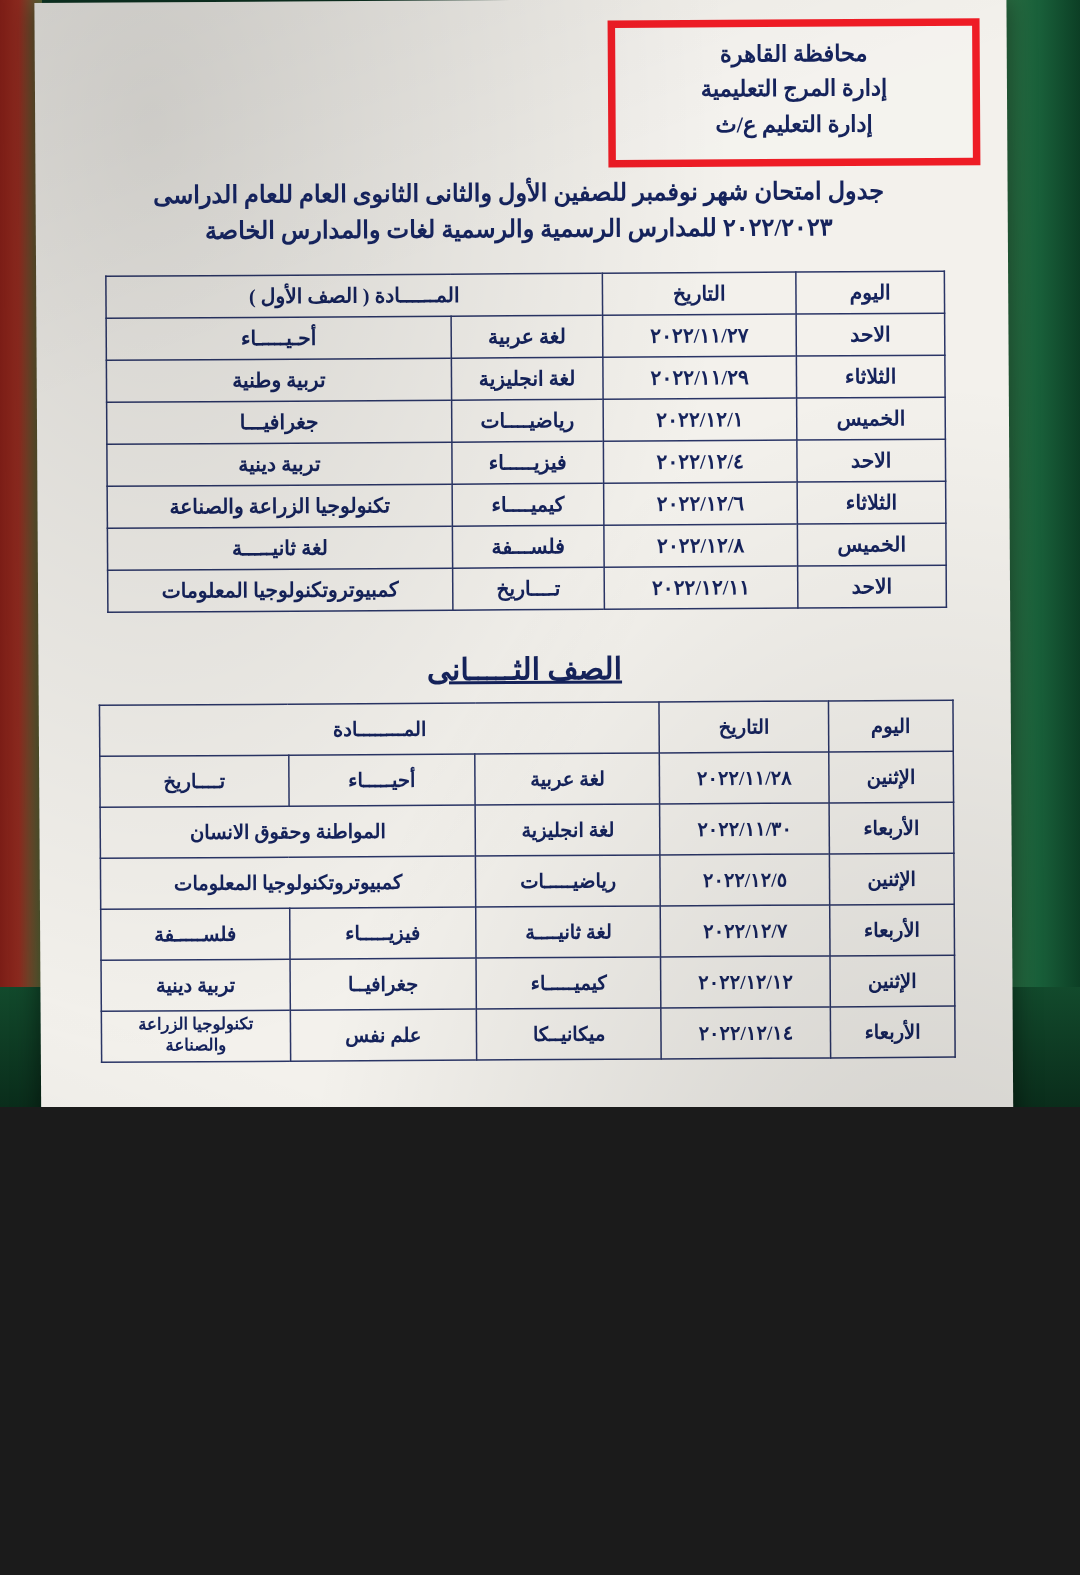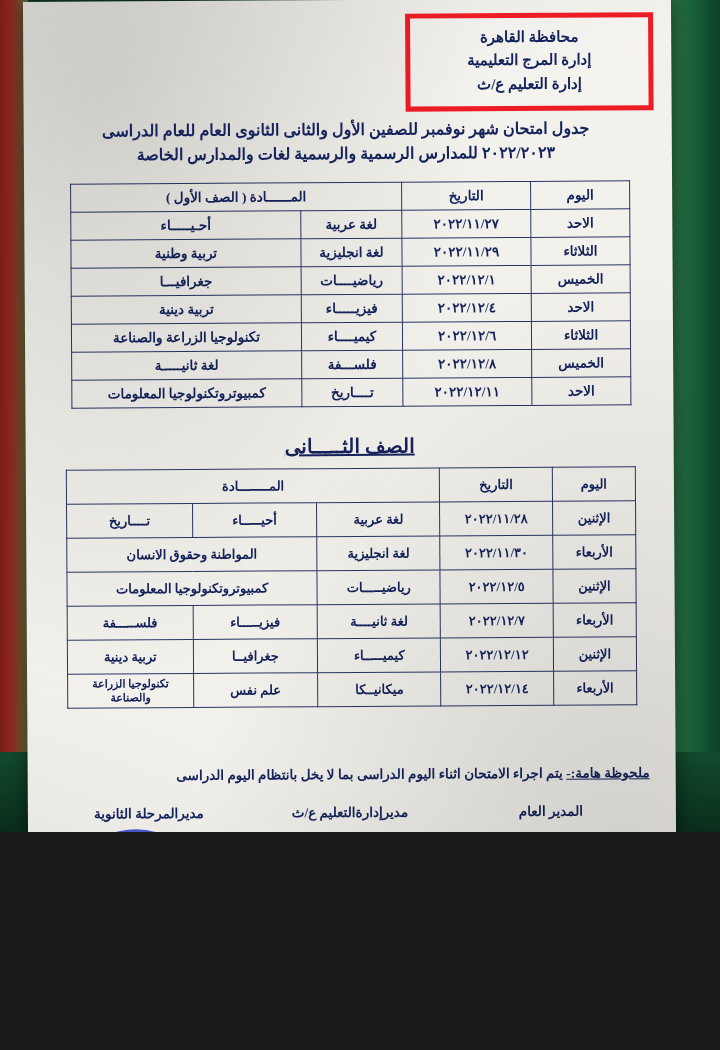--- a/index.html
+++ b/index.html
@@ -9,21 +9,21 @@
   }
   body {
     width: 720px;
     height: 1050px;
     overflow: hidden;
     font-family: "Liberation Serif", serif;
   }
   .page {
     position: relative;
     width: 720px;
-    height: 832px;
+    height: 738px;
     background: #0f3b28;
     overflow: hidden;
   }
   
   .bg-left {
     position: absolute;
     left: 0; top: 0; bottom: 0;
     width: 28px;
     background: linear-gradient(90deg,#7b1d16 0%, #8d2a1f 45%, #5d6f3b 100%);
   }

